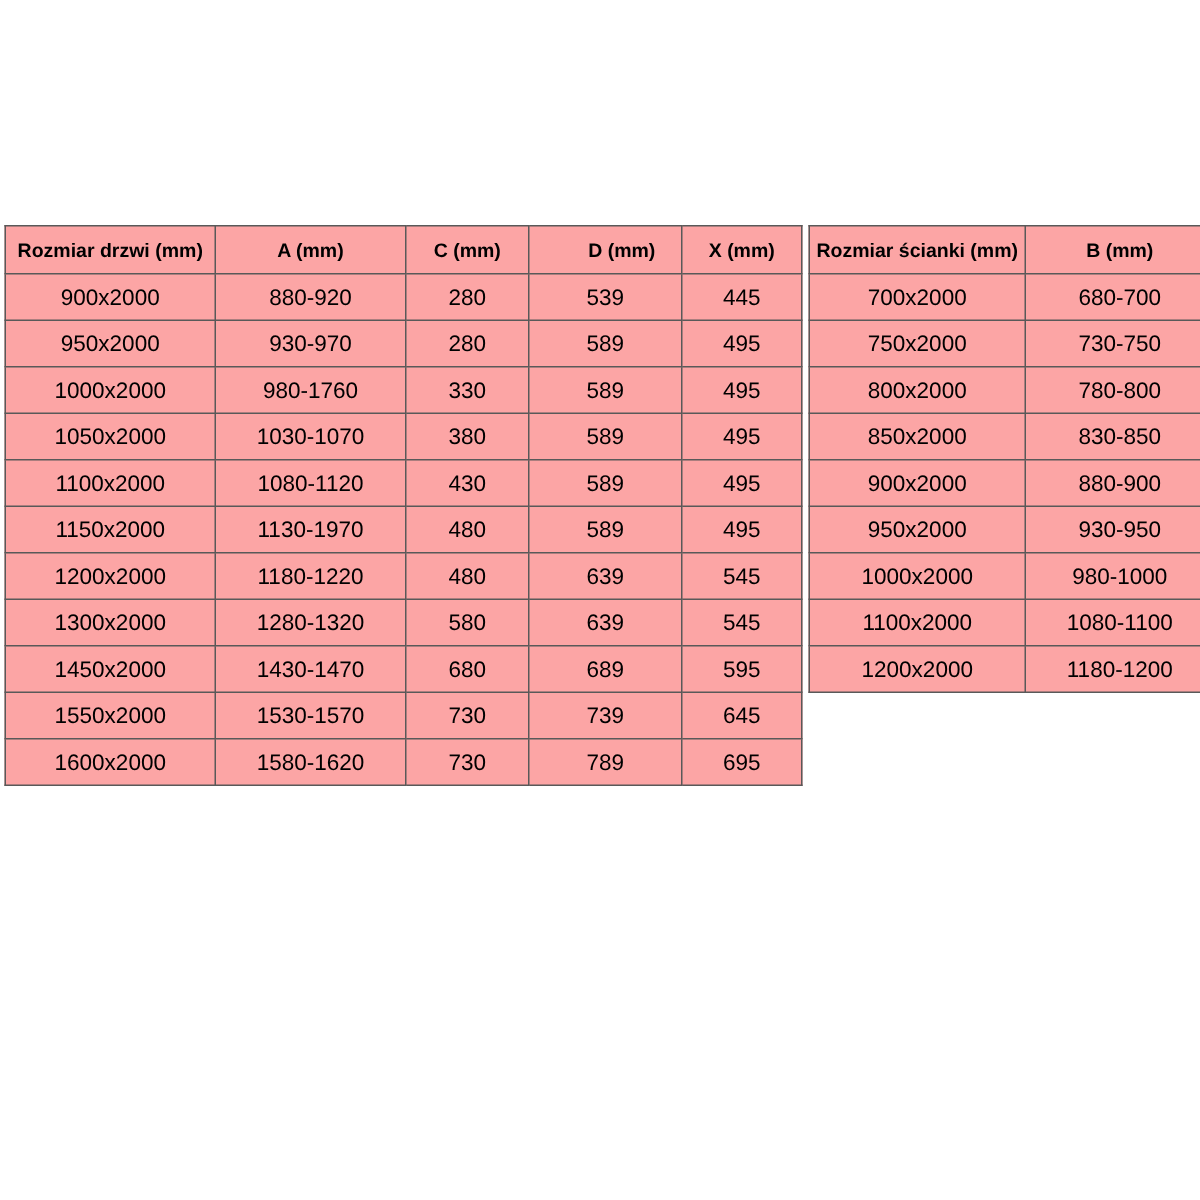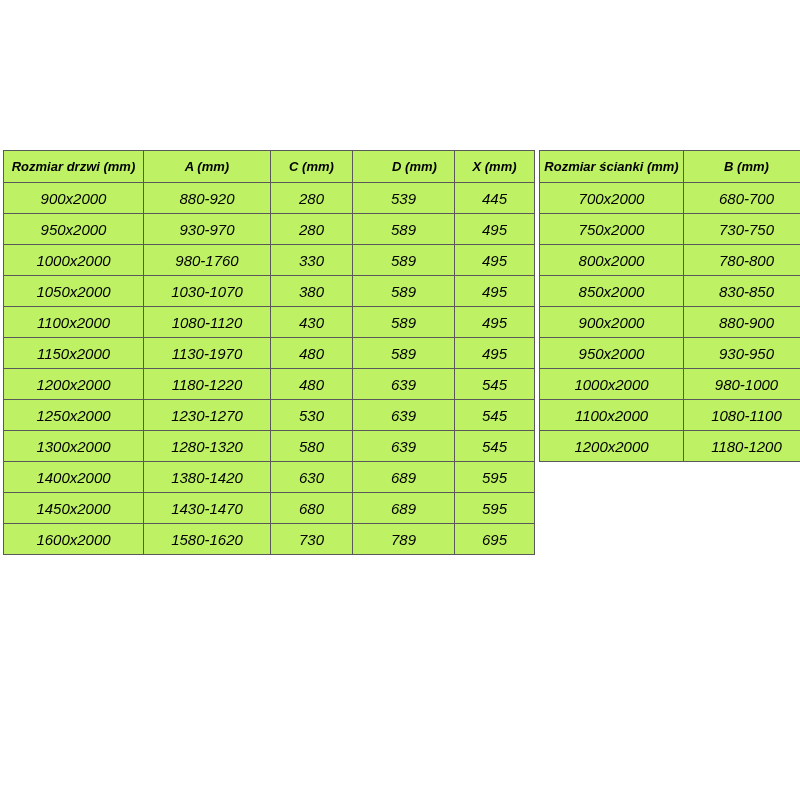--- a/index.html
+++ b/index.html
@@ -13,22 +13,21 @@
     height: 800px;
     background: #ffffff;
     overflow: hidden;
     font-family: "Liberation Sans", sans-serif;
     color: #000000;
   }
   table.spec {
     position: absolute;
     border-collapse: collapse;
     table-layout: fixed;
-    background: #bef264;
-    font-style: italic;
+    background: #fca5a5;
   }
   table.spec th, table.spec td {
     border: 1px solid #595959;
     text-align: center;
     vertical-align: middle;
     padding: 0 2px;
     white-space: nowrap;
     overflow: hidden;
   }
   table.spec thead tr { height: 32px; }
@@ -113,46 +112,39 @@
           <td>495</td>
         </tr>
         <tr>
           <td>1200x2000</td>
           <td>1180-1220</td>
           <td>480</td>
           <td>639</td>
           <td>545</td>
         </tr>
         <tr>
-          <td>1250x2000</td>
-          <td>1230-1270</td>
-          <td>530</td>
-          <td>639</td>
-          <td>545</td>
-        </tr>
-        <tr>
           <td>1300x2000</td>
           <td>1280-1320</td>
           <td>580</td>
           <td>639</td>
           <td>545</td>
         </tr>
         <tr>
-          <td>1400x2000</td>
-          <td>1380-1420</td>
-          <td>630</td>
-          <td>689</td>
-          <td>595</td>
-        </tr>
-        <tr>
           <td>1450x2000</td>
           <td>1430-1470</td>
           <td>680</td>
           <td>689</td>
           <td>595</td>
+        </tr>
+        <tr>
+          <td>1550x2000</td>
+          <td>1530-1570</td>
+          <td>730</td>
+          <td>739</td>
+          <td>645</td>
         </tr>
         <tr>
           <td>1600x2000</td>
           <td>1580-1620</td>
           <td>730</td>
           <td>789</td>
           <td>695</td>
         </tr>
       </tbody>
     </table>

